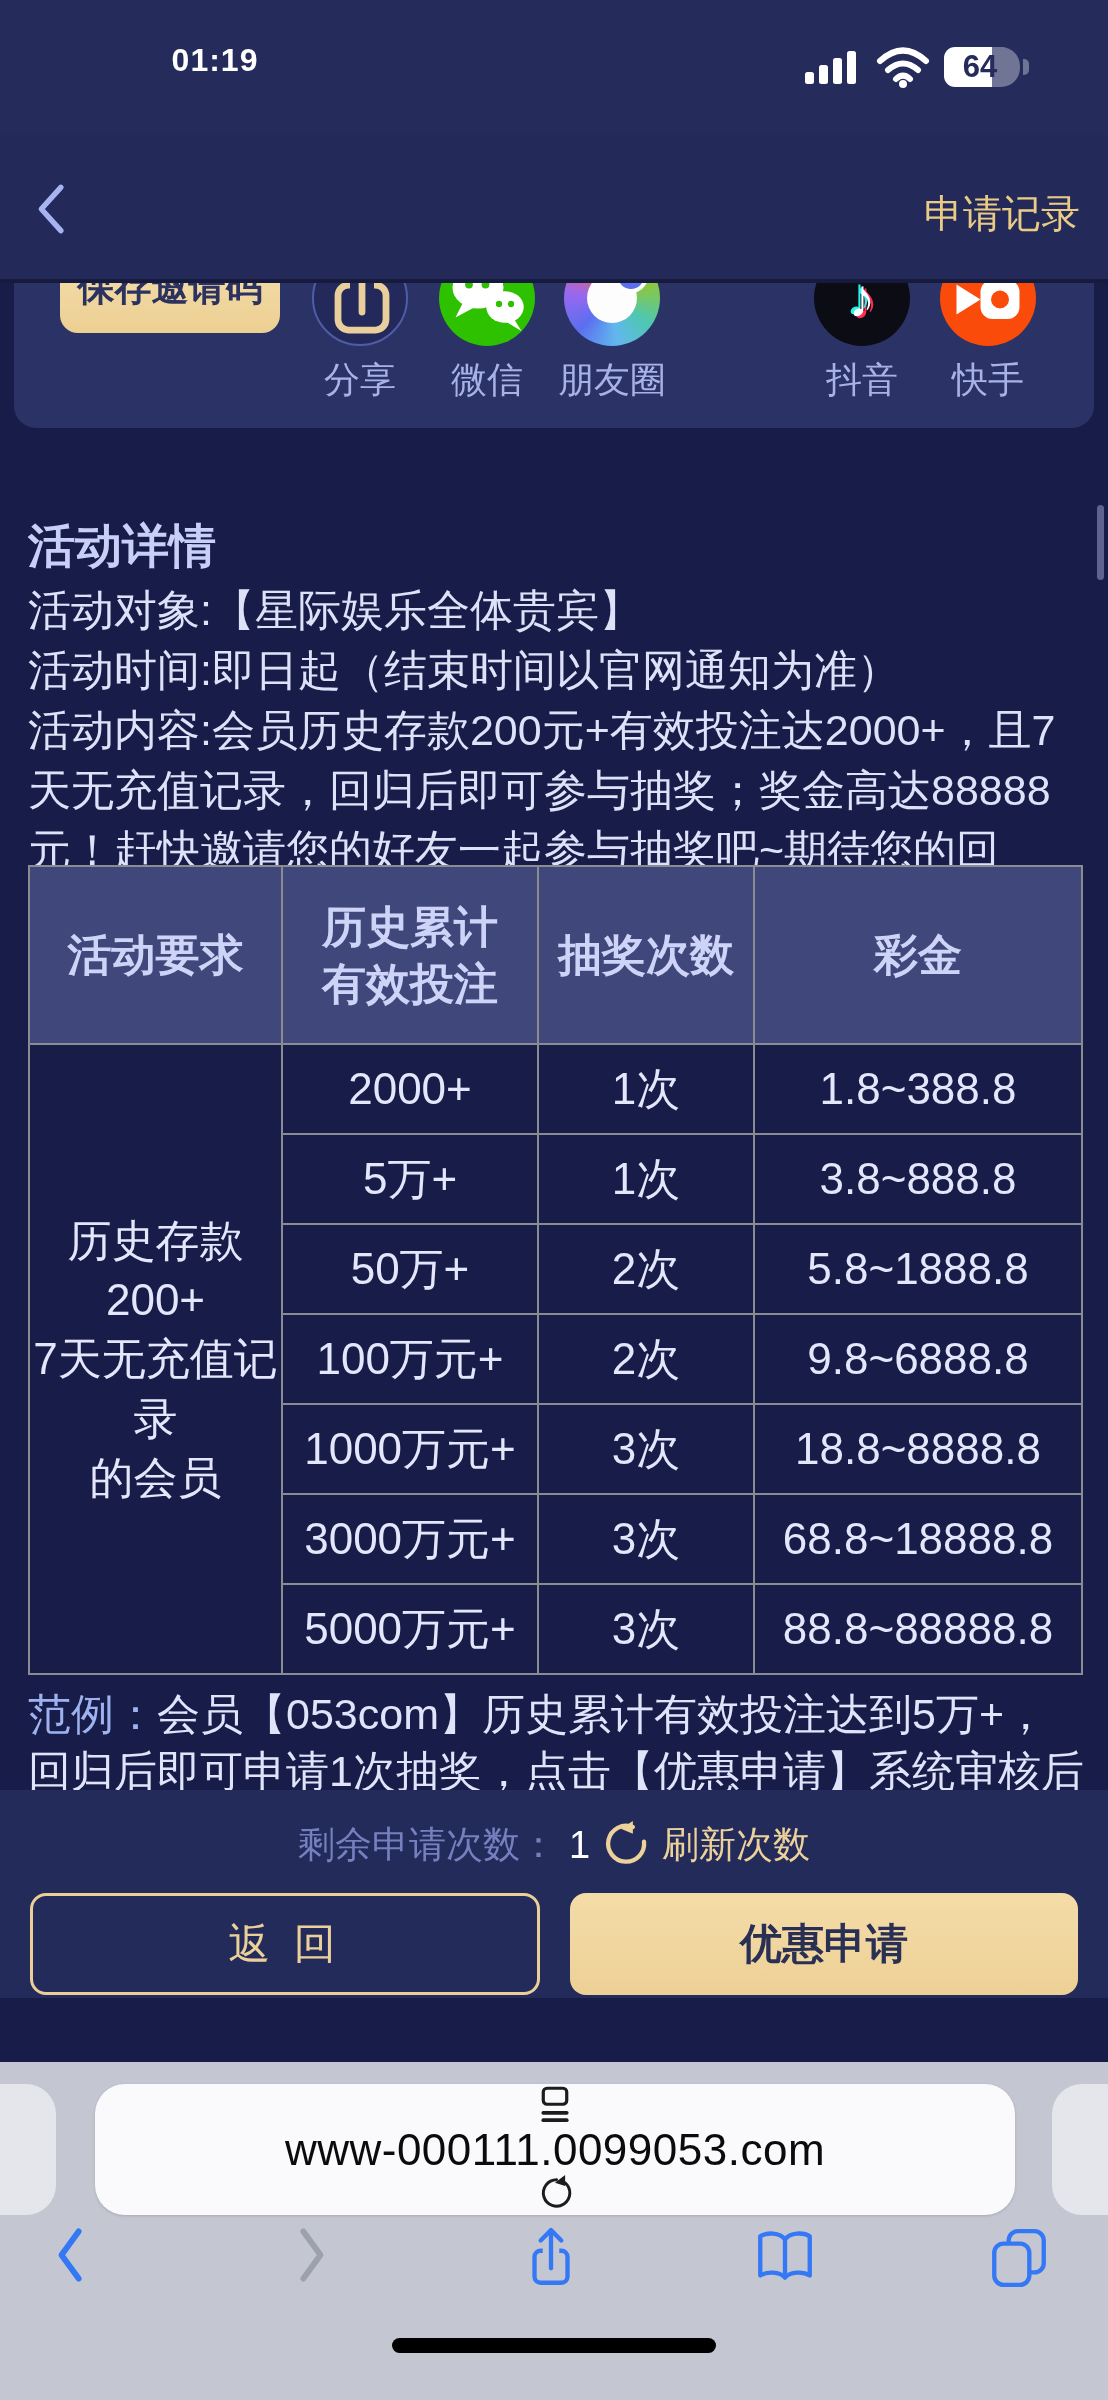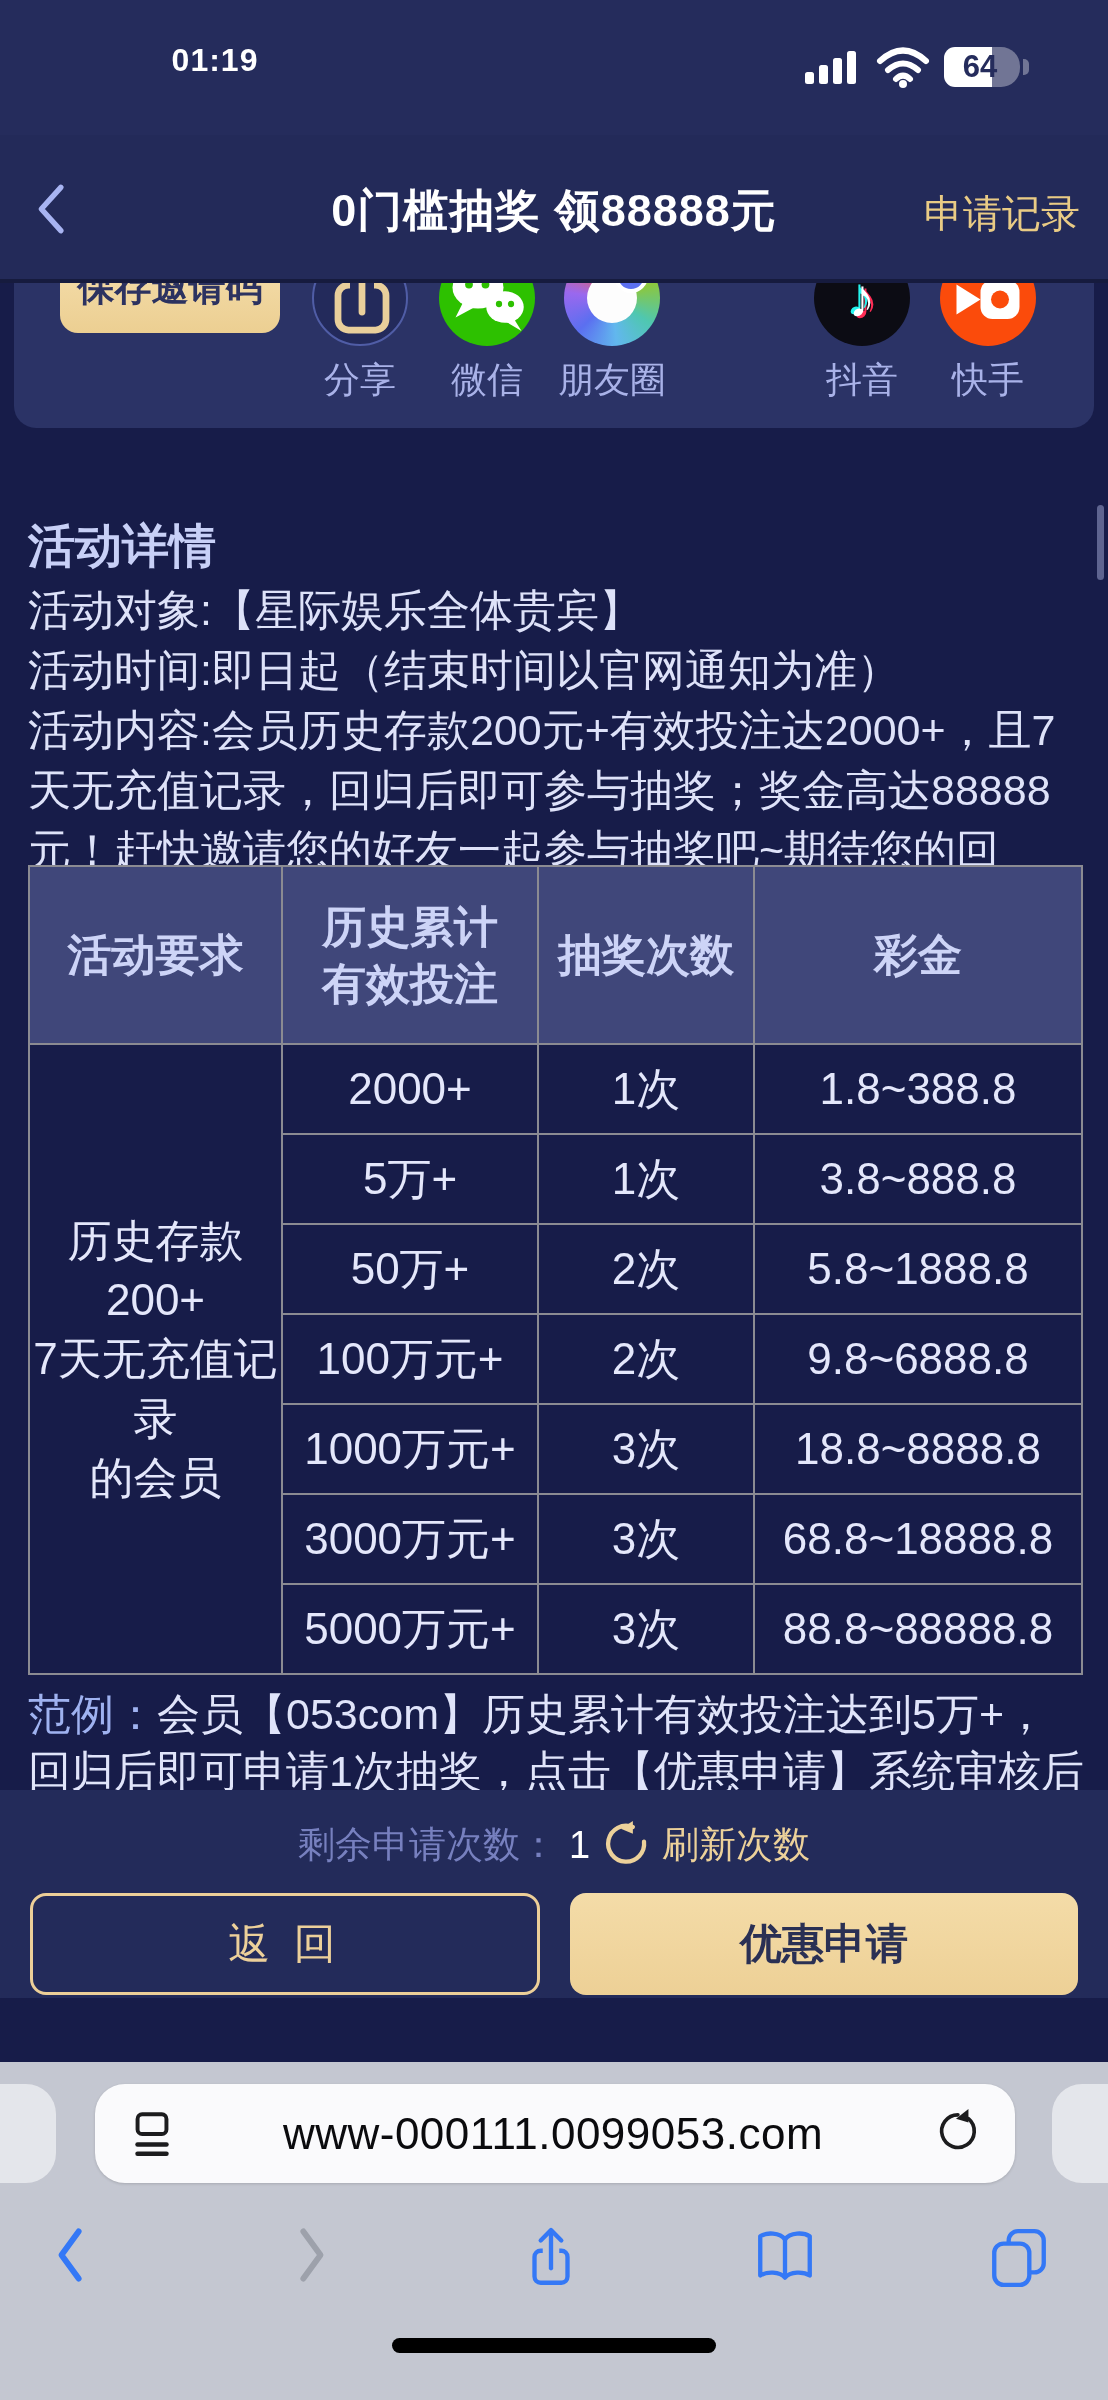--- a/index.html
+++ b/index.html
@@ -66,21 +66,21 @@
   .remain-row { position:absolute; left:0; top:30px; width:1108px; display:flex; align-items:center; justify-content:center; gap:12px; }
   .remain-label { color:#7780bf; font-size:37px; }
   .remain-value { color:#fff; font-size:38px; }
   .refresh-label { color:#ecd19a; font-size:37px; cursor:pointer; }
   .btn { position:absolute; top:103px; height:102px; border-radius:16px; font-size:42px; display:flex; align-items:center; justify-content:center; cursor:pointer; }
   .btn-back { left:30px; width:510px; border:3px solid #eccf98; color:#ecd09a; background:transparent; letter-spacing:6px; }
   .btn-apply { left:570px; width:508px; background:linear-gradient(#f4dca8,#edd096); color:#2a3054; font-weight:700; }
 
   
   .safari { position:absolute; left:0; top:2062px; width:1108px; height:338px; background:#c4c7d1; z-index:20; }
-  .pill { position:absolute; top:22px; height:99px; border-radius:30px; background:#fafafc; }
+  .pill { position:absolute; top:22px; height:131px; border-radius:30px; background:#fafafc;flex-direction:column; }
   .pill-side { background:rgba(250,250,252,.6); width:86px; }
   .pill-left { left:-30px; } .pill-right { left:1052px; }
   .pill-main { left:95px; width:920px; display:flex; align-items:center; justify-content:space-between; padding:0 36px; box-shadow:0 1px 3px rgba(0,0,0,.15); cursor:pointer; }
   .url-text { color:#0b0b0e; font-size:44px; letter-spacing:.5px; }
   .tb-icon { position:absolute; top:163px; cursor:pointer; }
   .home-bar { position:absolute; left:392px; top:276px; width:324px; height:15px; border-radius:8px; background:#000; }
 
   .scroll-thumb { position:absolute; right:4px; top:505px; width:7px; height:75px; border-radius:4px; background:rgba(182,189,230,.45); z-index:12; }
 </style>
 </head>
@@ -239,21 +239,20 @@
       <div class="battery-num">64</div>
       <div class="battery-nub"></div>
     </div>
   </div>
 </div>
 
 <div class="nav-bar">
   <svg class="nav-back" viewBox="0 0 28 48">
     <polyline points="24,4 6,24 24,44" fill="none" stroke="#a8b4f2" stroke-width="5" stroke-linecap="round" stroke-linejoin="round"></polyline>
   </svg>
-  <div class="nav-title">0门槛抽奖 领88888元</div>
   <div class="nav-action">申请记录</div>
 </div>
 
 <div class="footer">
   <div class="remain-row">
     <span class="remain-label">剩余申请次数：</span>
     <span class="remain-value">1</span>
     <svg width="48" height="48" viewBox="0 0 56 56" style="cursor:pointer">
       <path d="M36 7 A21 21 0 1 0 49 24" fill="none" stroke="#ecd19a" stroke-width="5" stroke-linecap="round"></path>
       <path d="M36 0 L36 15 L22 9 Z" fill="#ecd19a"></path>

